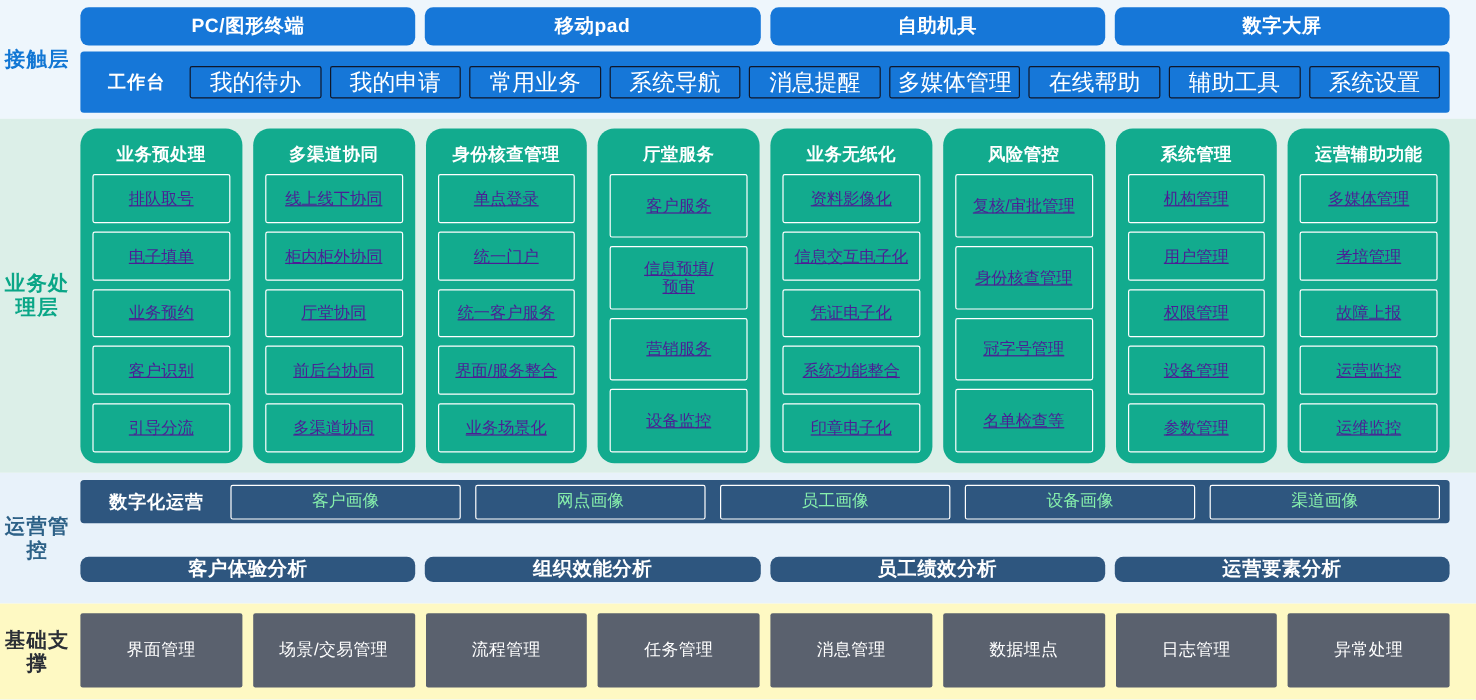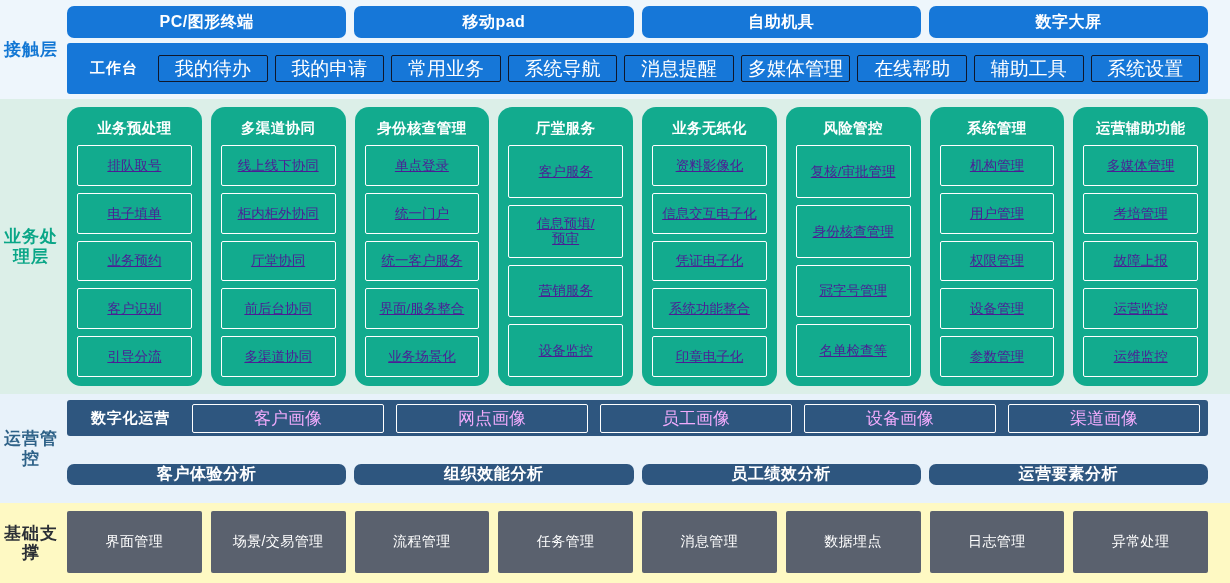--- a/index.html
+++ b/index.html
@@ -79,21 +79,21 @@
     background:#2e567f;border-radius:3px;height:36px;
     display:flex;align-items:center;padding:0 8px;gap:12px;
   }
   .ops-title{
     color:#ffffff;font-size:15px;font-weight:bold;
     padding:0 10px 0 16px;white-space:nowrap;letter-spacing:.8px;
   }
   .ops-chip{
     flex:1;height:27px;border:1px solid #ffffff;border-radius:2px;
     display:flex;align-items:center;justify-content:center;
-    color:#f0abfc;font-size:17px;white-space:nowrap;
+    color:#86efac;font-size:14px;white-space:nowrap;
   }
   .ops-row2{display:flex;gap:8px;height:43px;align-items:flex-end;}
   .ops-big{
     flex:1;background:#2e567f;border-radius:7px;
     display:flex;align-items:center;justify-content:center;
     color:#ffffff;font-size:16px;font-weight:bold;letter-spacing:.6px;
   }
 
   
   .layer-base{background:#fef9c3;height:80px;flex:1;}

